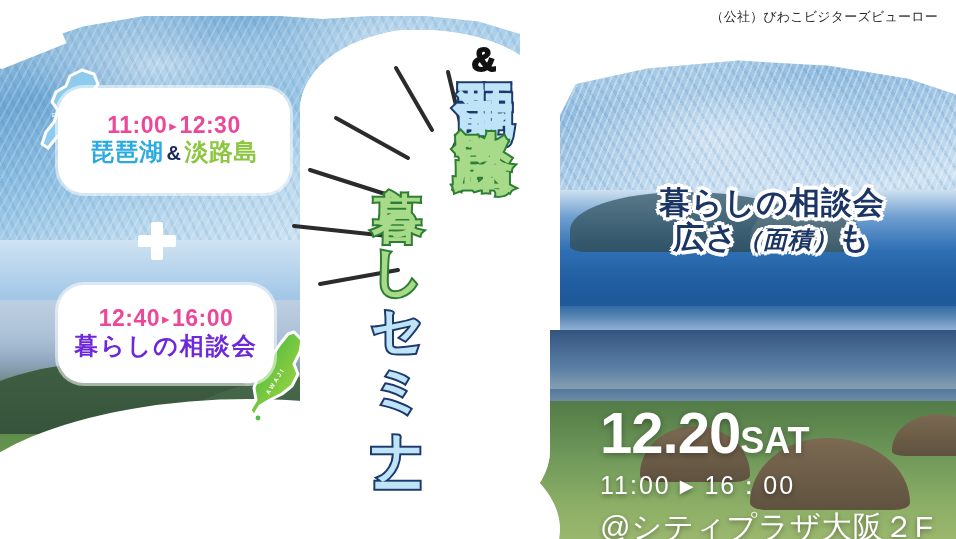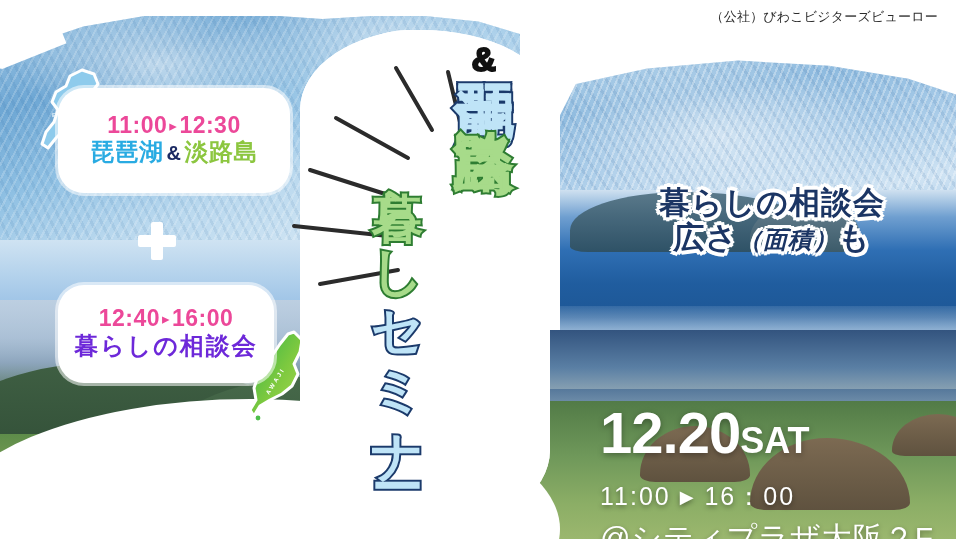--- a/index.html
+++ b/index.html
@@ -292,21 +292,21 @@
     position:absolute; left:600px; top:404px; width:348px;
     color:#ffffff;
   }
   #date-line {
     font-size:58px; font-weight:700; letter-spacing:-1px; line-height:1;
     text-shadow:0 2px 6px rgba(0,0,0,.35);
     white-space:nowrap;
   }
   #date-line .sat { font-size:36px; letter-spacing:0; }
   #time-line2 {
-    font-size:25px; letter-spacing:2px; margin-top:18px;
+    font-size:25px; letter-spacing:2px; margin-top:7px;
     text-shadow:0 2px 5px rgba(0,0,0,.4);
     white-space:nowrap;
   }
   #time-line2 .arrow { font-size:18px; vertical-align:2px; }
   #venue-line {
     font-size:30px; letter-spacing:1px; margin-top:5px;
     text-shadow:0 2px 5px rgba(0,0,0,.4);
     white-space:nowrap;
   }
 </style>

